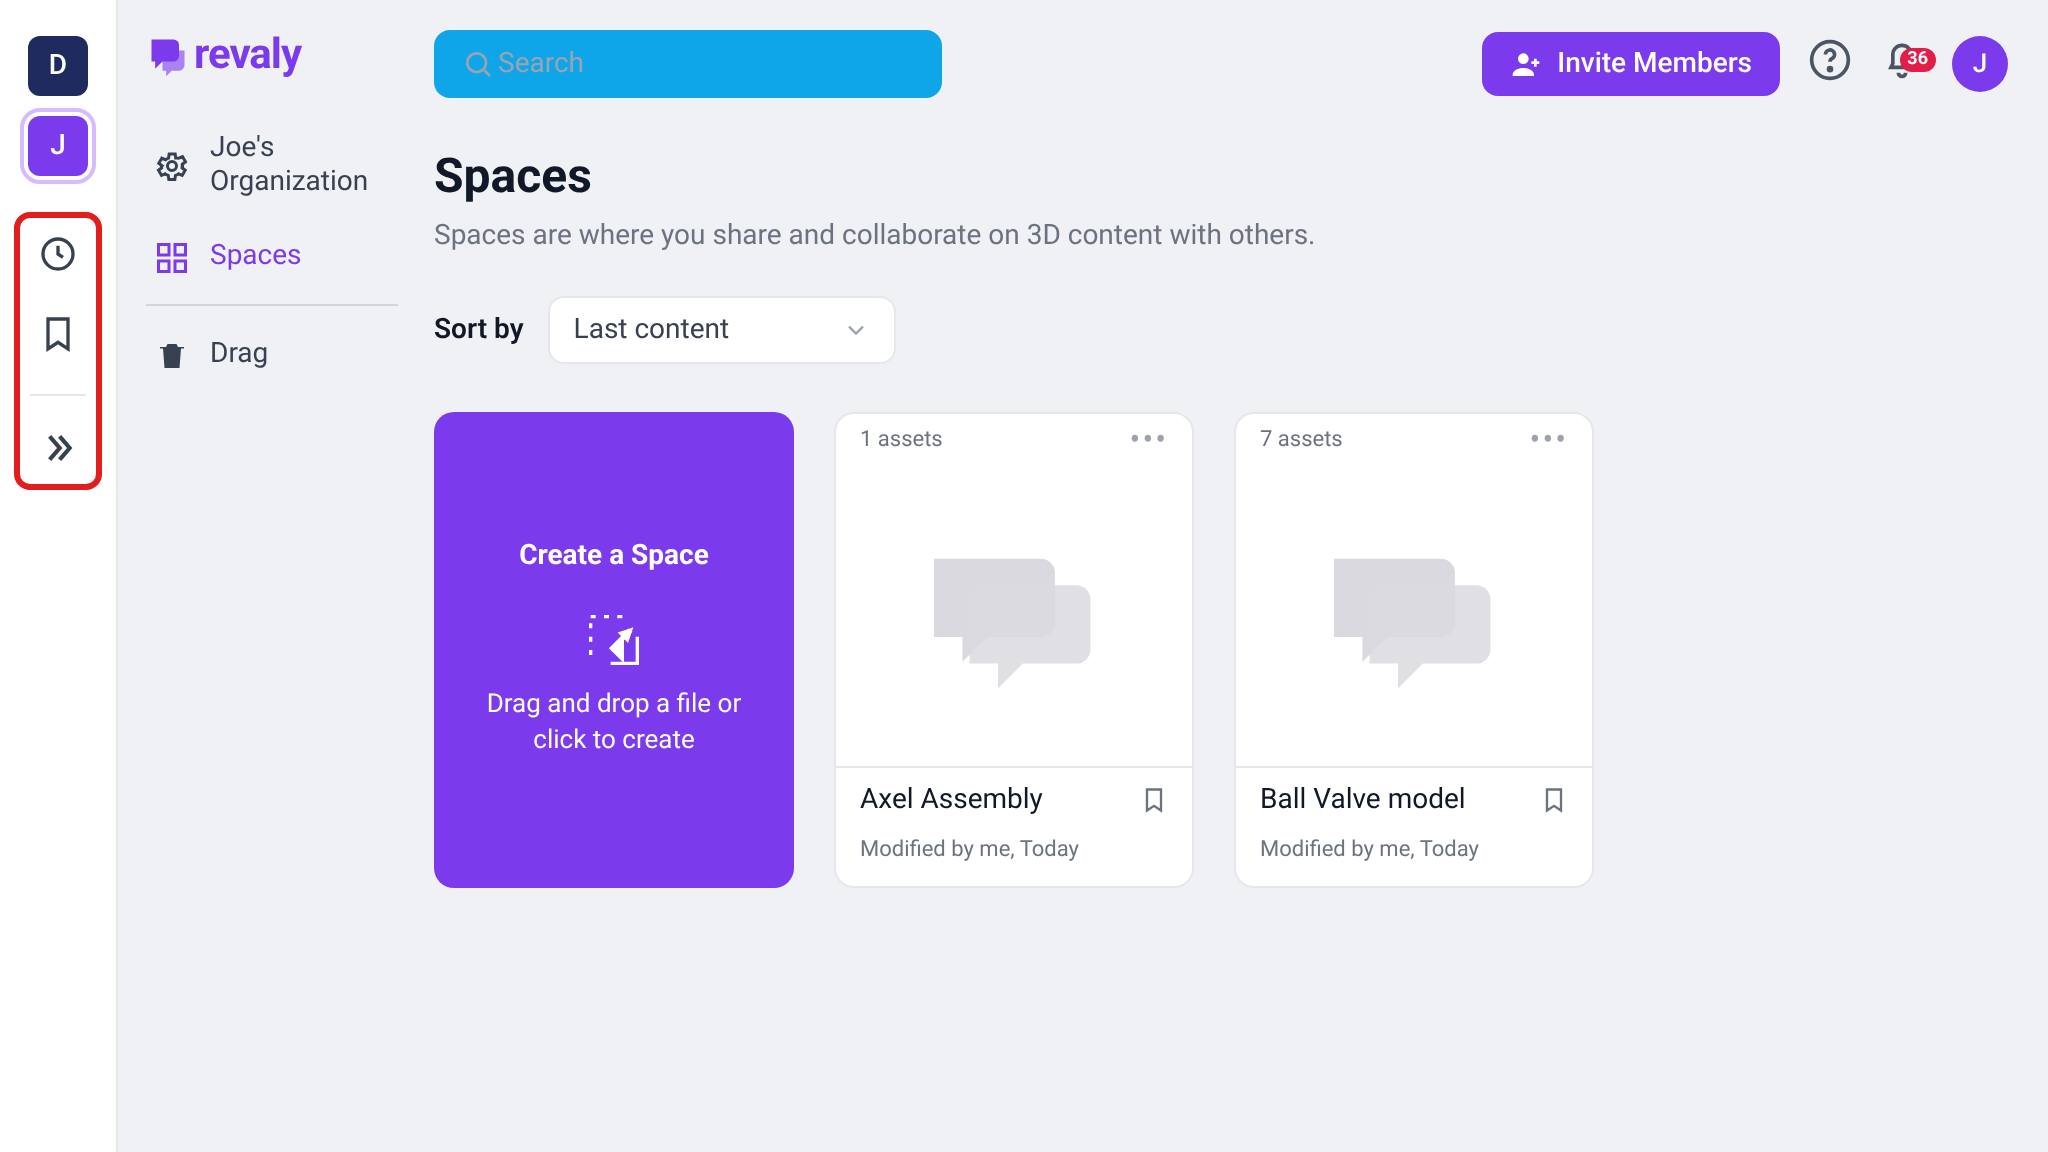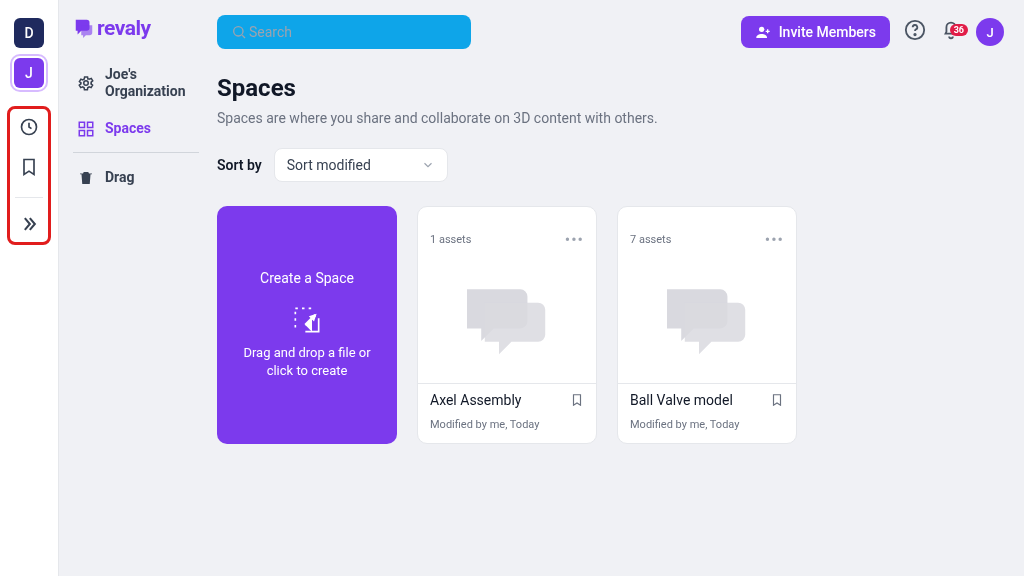--- a/index.html
+++ b/index.html
@@ -26,21 +26,21 @@
 .rail .divider{width:28px;height:1px;background:var(--grey-light);}
 
 
 .app{position:absolute;left:58px;top:0;right:0;bottom:0;background:var(--grey-bg);border-left:1px solid #E5E7EB;}
 
 
 .sidebar{position:absolute;left:0;top:0;width:148px;height:100%;background:var(--grey-bg);padding:16px 8px 0 14px;}
 .logo{display:flex;align-items:center;gap:2px;margin-bottom:16px;}
 .logo svg{width:22px;height:22px;color:var(--purple2);}
 .logo-text{font-size:21px;font-weight:700;color:var(--purple2);letter-spacing:-0.5px;}
-.sidenav{display:flex;flex-direction:column;font-weight:bold;}
+.sidenav{display:flex;flex-direction:column;}
 .sidenav-item{display:flex;align-items:center;gap:10px;padding:10px 4px;font-size:14px;color:#374151;cursor:pointer;}
 .sidenav-item.active{color:var(--purple2);}
 .sidenav-item svg{width:18px;height:18px;flex-shrink:0;}
 .sidenav-label{line-height:1.2;}
 .sidenav .hr{height:1px;background:#D1D5DB;margin:4px 0 6px;}
 
 
 .topbar{position:absolute;left:148px;top:0;right:0;height:64px;display:flex;align-items:center;padding:14px 20px 14px 10px;gap:14px;}
 .search{display:flex;align-items:center;background:#0ea5e9;border-radius:8px;padding:8px 14px;width:254px;color:var(--grey-mid);}
 .search svg{width:16px;height:16px;}
@@ -59,26 +59,26 @@
 .page-title{font-size:24px;font-weight:700;color:var(--ink);margin:0;}
 .page-sub{font-size:14px;color:var(--grey-text);margin:8px 0 22px;}
 .sort-row{display:flex;align-items:center;gap:12px;margin-bottom:24px;}
 .sort-label{font-size:14px;font-weight:600;color:var(--ink);}
 .select{display:flex;align-items:center;justify-content:space-between;background:#fff;border:1px solid var(--grey-light);border-radius:8px;padding:8px 12px;width:174px;font-size:14px;color:#374151;cursor:pointer;}
 .select svg{width:14px;height:14px;color:var(--grey-mid);}
 
 .cards{display:flex;gap:20px;}
 .card{width:180px;height:238px;border-radius:10px;overflow:hidden;display:flex;flex-direction:column;}
 .create-card{background:var(--purple2);color:#fff;align-items:center;justify-content:center;text-align:center;padding:20px;cursor:pointer;}
-.create-title{font-size:14px;font-weight:400;margin-bottom:14px;}
+.create-title{font-size:14px;font-weight:700;margin-bottom:14px;}
 .create-icon svg{width:40px;height:40px;}
 .create-desc{font-size:13px;line-height:1.4;}
 
 .space-card{background:#fff;border:1px solid var(--grey-light);}
-.card-top{display:flex;justify-content:space-between;align-items:center;padding:26px 12px 2px;font-size:11px;color:var(--grey-text);}
+.card-top{display:flex;justify-content:space-between;align-items:center;padding:6px 12px 2px;font-size:11px;color:var(--grey-text);}
 .card-top .dots{font-size:16px;line-height:8px;color:var(--grey-mid);cursor:pointer;letter-spacing:1px;}
 .thumb{flex:1;display:flex;align-items:center;justify-content:center;}
 .thumb svg{width:110px;height:80px;color:#D9D9DF;}
 .card-bottom{padding:8px 12px 12px;border-top:1px solid var(--grey-light);}
 .card-name-row{display:flex;justify-content:space-between;align-items:center;}
 .card-name{font-size:14px;color:var(--ink);}
 .bookmark{width:14px;height:14px;color:var(--grey-text);cursor:pointer;}
 .card-meta{font-size:11px;color:var(--grey-text);margin-top:10px;}
 </style>
 </head>
@@ -180,21 +180,21 @@
     <div class="user-avatar">J</div>
   </div>
 
   <div class="main">
     <h1 class="page-title">Spaces</h1>
     <p class="page-sub">Spaces are where you share and collaborate on 3D content with others.</p>
 
     <div class="sort-row">
       <span class="sort-label">Sort by</span>
       <div class="select">
-        <span>Sort modified</span>
+        <span>Last content</span>
         <svg viewBox="0 0 24 24" fill="none" stroke="currentColor" stroke-width="2">
             <path d="M6 9l6 6 6-6"></path>
           </svg>
       </div>
     </div>
 
     <div class="cards">
 
       <div class="card create-card">
         <div class="create-title">Create a Space</div>

